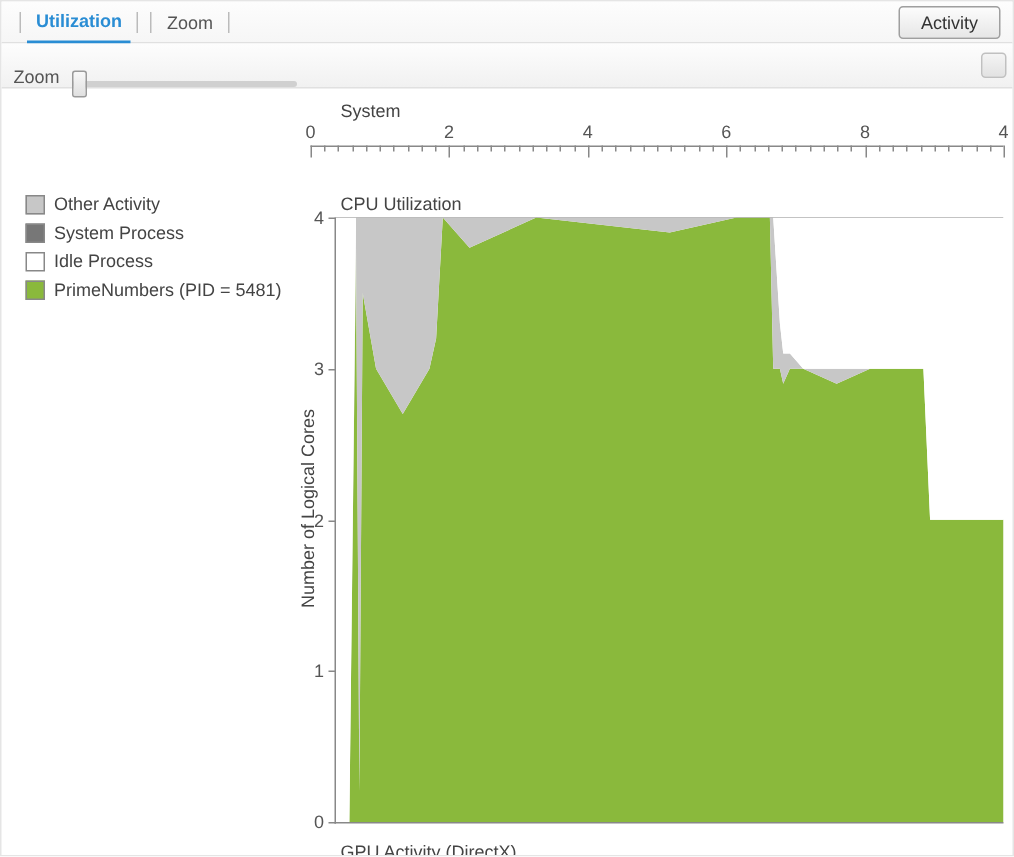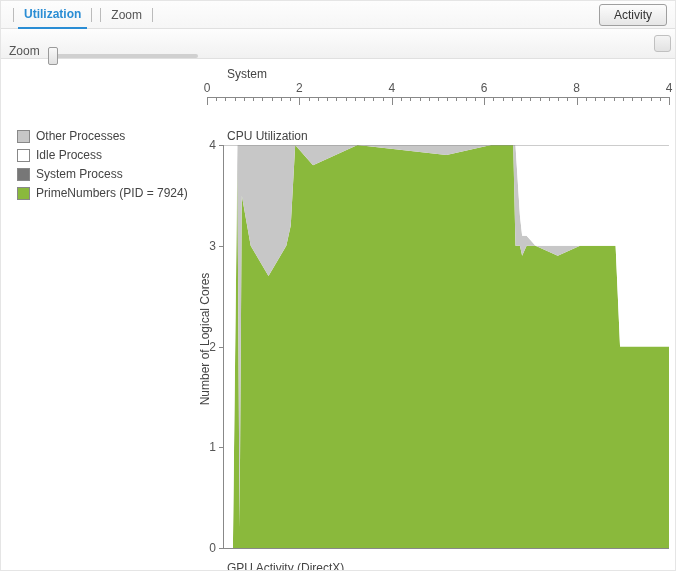--- a/index.html
+++ b/index.html
@@ -194,33 +194,33 @@
     <div class="zoom-track">
       <div class="zoom-thumb"></div>
     </div>
     <div class="scroll-stub"></div>
   </div>
 
   <div class="body">
     <div class="legend-col" id="legend-col">
         <div class="legend-item">
           <span class="swatch" style="background: rgb(199, 199, 199);"></span>
-          <span>Other Processes</span>
+          <span>Other Activity</span>
+        </div>
+        <div class="legend-item">
+          <span class="swatch" style="background: rgb(119, 119, 119);"></span>
+          <span>System Process</span>
         </div>
         <div class="legend-item">
           <span class="swatch" style="background: rgb(255, 255, 255);"></span>
           <span>Idle Process</span>
         </div>
         <div class="legend-item">
-          <span class="swatch" style="background: rgb(119, 119, 119);"></span>
-          <span>System Process</span>
-        </div>
-        <div class="legend-item">
           <span class="swatch" style="background: rgb(138, 185, 60);"></span>
-          <span>PrimeNumbers (PID = 7924)</span>
+          <span>PrimeNumbers (PID = 5481)</span>
         </div>
       </div>
 
     <div class="chart-col">
       <div class="xaxis-title">System</div>
 
       <div class="xaxis" id="xaxis">
         <div class="xtick-labels" id="xtick-labels">
             <span class="xtick-label" style="left: 0%;">0</span>
             <span class="xtick-label" style="left: 20%;">2</span>

